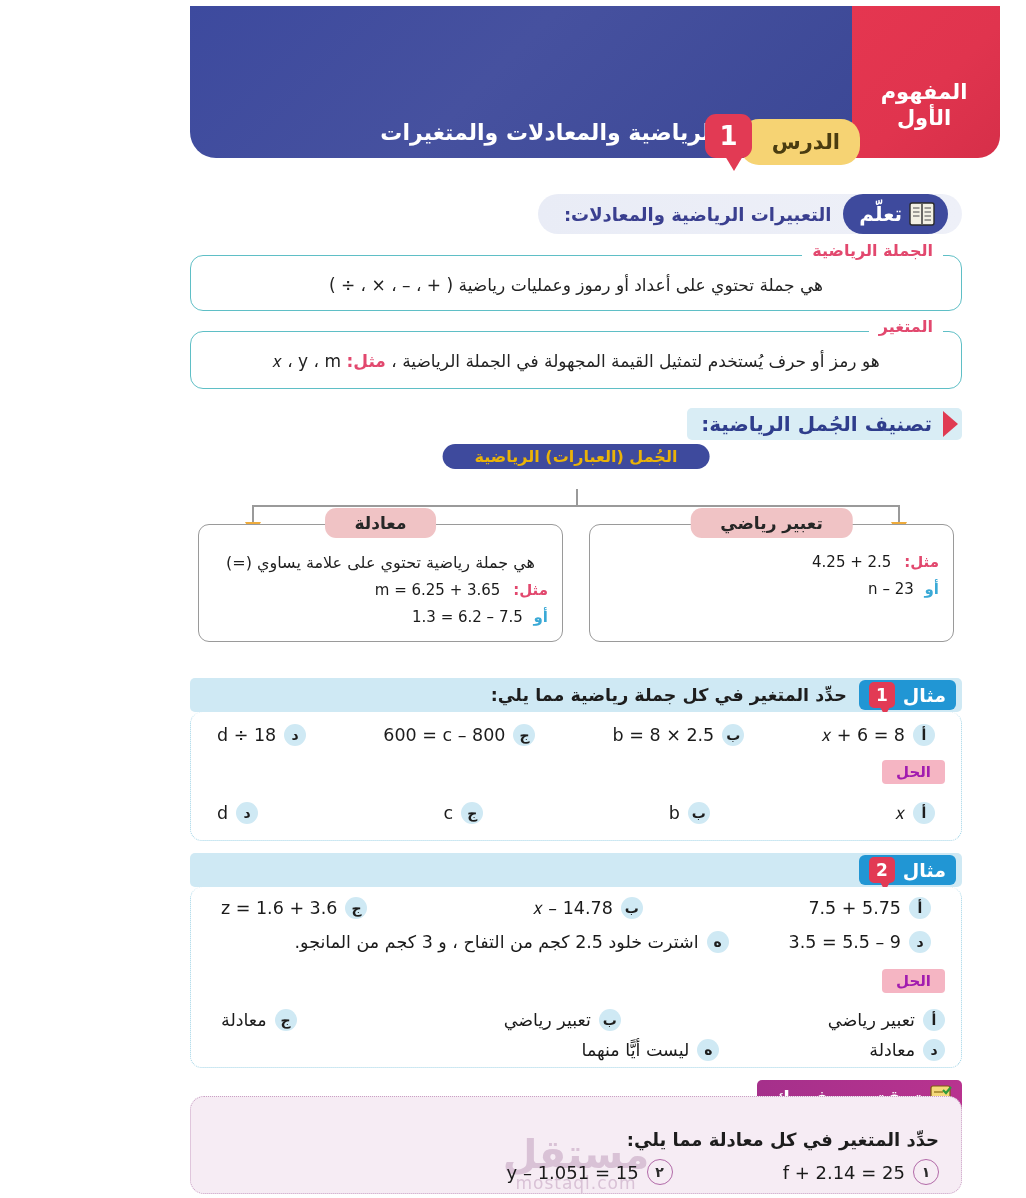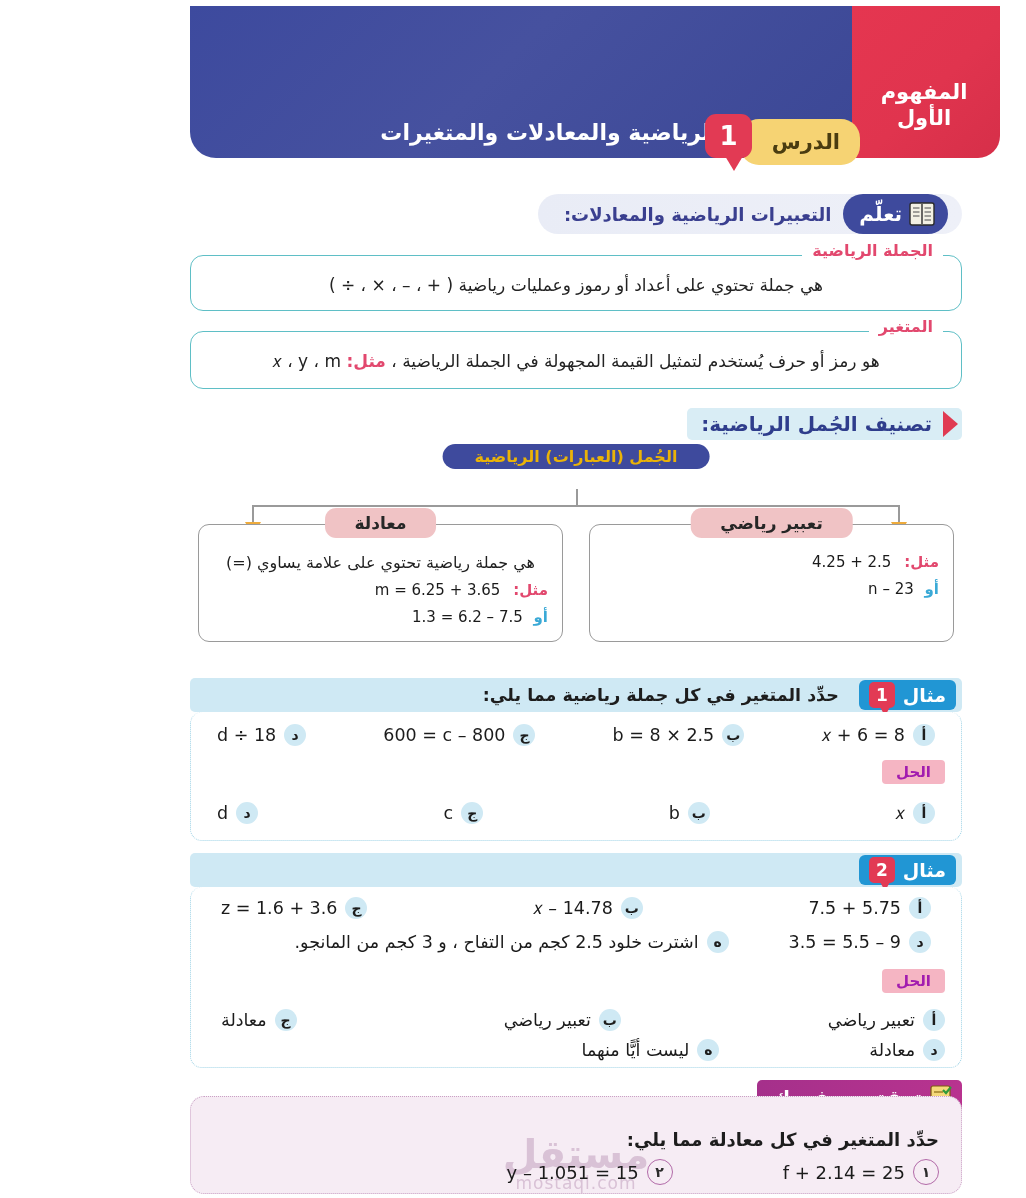--- a/index.html
+++ b/index.html
@@ -142,21 +142,21 @@
   .exnum{
     width:26px;height:26px;background:#e23a54;border-radius:5px;
     display:flex;align-items:center;justify-content:center;
     color:#fff;font-weight:bold;font-size:17px;margin-right:8px;position:relative;
   }
   .exnum::after{
     content:"";position:absolute;bottom:-8px;right:5px;
     border-left:5px solid transparent;border-right:5px solid transparent;
     border-top:9px solid #e23a54;
   }
-  .extitle{font-size:17.5px;font-weight:bold;color:#1d1d1d;margin-right:20px;white-space:nowrap;}
+  .extitle{font-size:17.5px;font-weight:bold;color:#1d1d1d;margin-right:12px;white-space:nowrap;}
   .excard{
     position:absolute;border:1.4px dotted #9fd3e6;border-radius:12px;
     border-top:none;background:#fff;
   }
   .qrow{position:absolute;left:0;right:0;display:flex;direction:rtl;align-items:center;}
   .qitem{display:flex;align-items:center;gap:8px;font-size:17.5px;}
   .marker{
     width:22px;height:22px;border-radius:50%;background:#cfe9f4;
     display:inline-flex;align-items:center;justify-content:center;
     font-size:14px;font-weight:bold;color:#1d1d1d;flex:none;

